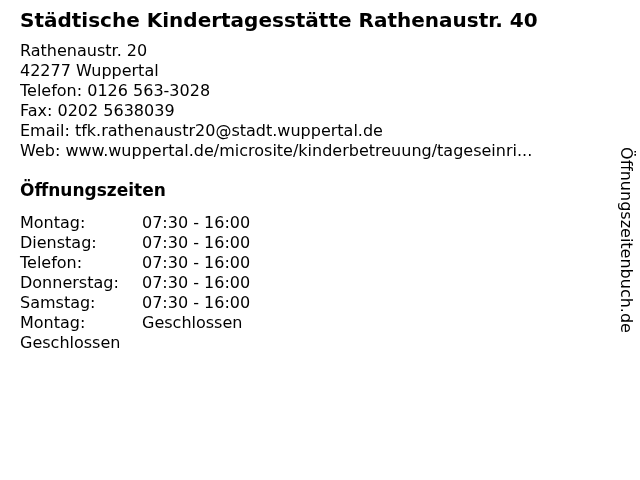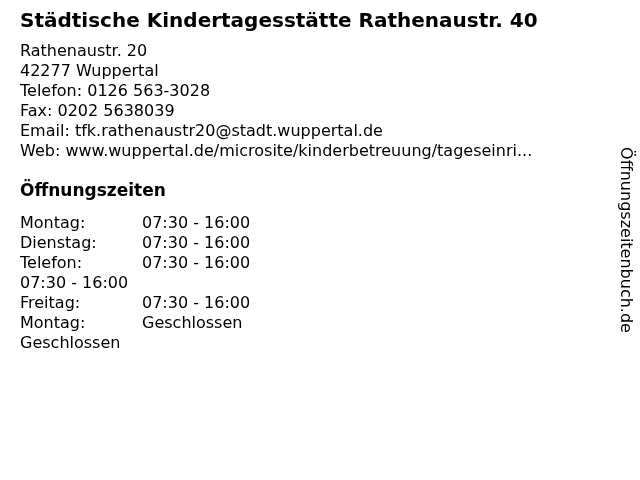--- a/index.html
+++ b/index.html
@@ -95,24 +95,25 @@
     </div>
     <div class="hours-row">
       <span class="hours-day">Dienstag:</span>
       <span class="hours-time">07:30 - 16:00</span>
     </div>
     <div class="hours-row">
       <span class="hours-day">Telefon:</span>
       <span class="hours-time">07:30 - 16:00</span>
     </div>
     <div class="hours-row">
+      <span class="hours-day">Donnerstag:</span>
       <span class="hours-time">07:30 - 16:00</span>
     </div>
     <div class="hours-row">
-      <span class="hours-day">Freitag:</span>
+      <span class="hours-day">Samstag:</span>
       <span class="hours-time">07:30 - 16:00</span>
     </div>
     <div class="hours-row">
       <span class="hours-day">Montag:</span>
       <span class="hours-time">Geschlossen</span>
     </div>
     <div class="hours-row">
       <span class="hours-time">Geschlossen</span>
     </div>
   </section>

